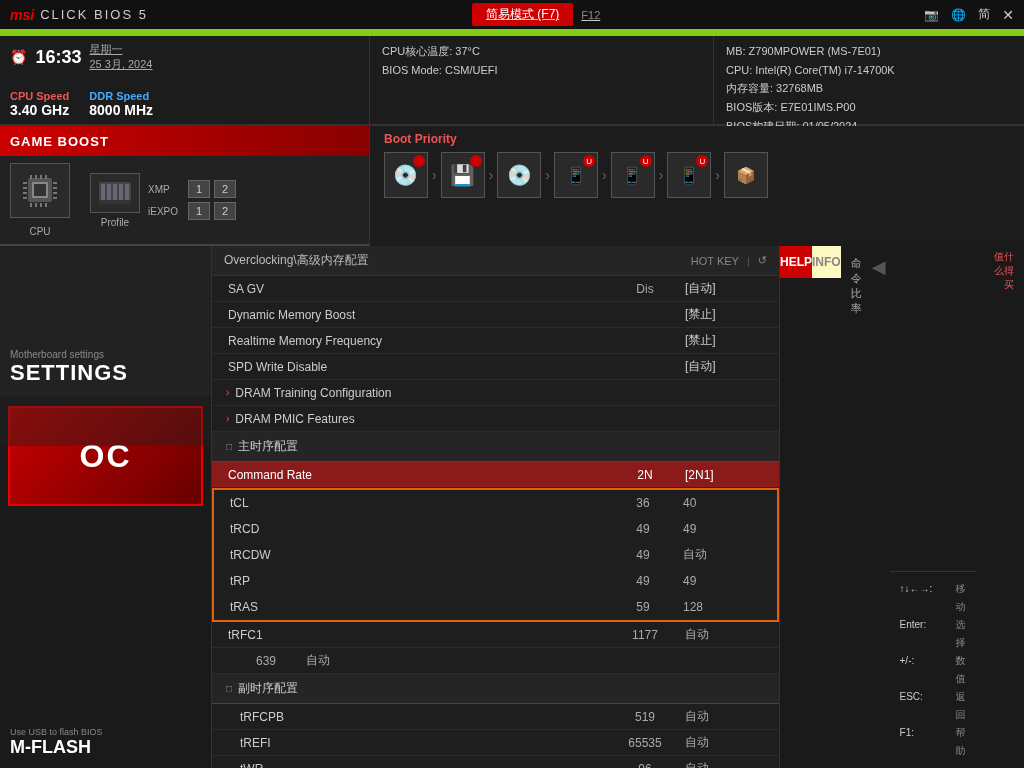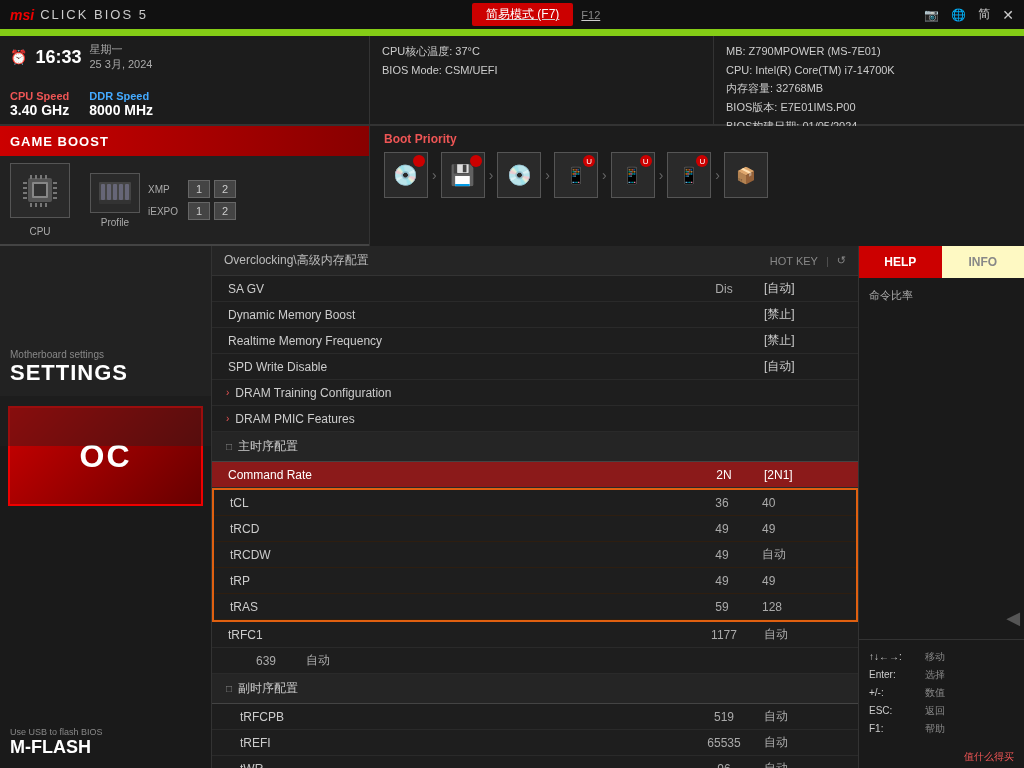--- a/index.html
+++ b/index.html
@@ -86,21 +86,21 @@
       flex-direction: column;
       justify-content: space-between;
     }
     .clock-row {
       display: flex;
       align-items: center;
       gap: 8px;
     }
     .clock-icon { color: #888; font-size: 14px; }
     .time-display { color: #fff; font-size: 18px; font-weight: bold; }
-    .date-display { color: #aaa; font-size: 11px; }
+    .date-display { color: #aaa; font-size: 11px; text-decoration: underline; }
     .speed-row {
       display: flex;
       gap: 20px;
     }
     .speed-item { display: flex; flex-direction: column; }
     .speed-label { color: #e55; font-size: 11px; font-weight: bold; }
     .speed-value { color: #fff; font-size: 14px; font-weight: bold; }
     #infobar-center {
       flex: 1;
       padding: 6px 12px;
@@ -350,25 +350,24 @@
       align-items: center;
       gap: 6px;
       font-size: 12px;
       color: #ccc;
     }
     .section-icon { color: #888; font-size: 10px; }
     .expand-arrow { color: #e55; margin-right: 4px; font-size: 10px; }
 
     
     #right-panel {
-      width: 166px;
+      width: 245px;
       background: #1a1a1a;
       border-left: 1px solid #333;
       display: flex;
-      flex-direction: column;
     }
     .help-tabs {
       display: flex;
       height: 32px;
     }
     .help-tab {
       flex: 1;
       display: flex;
       align-items: center;
       justify-content: center;

